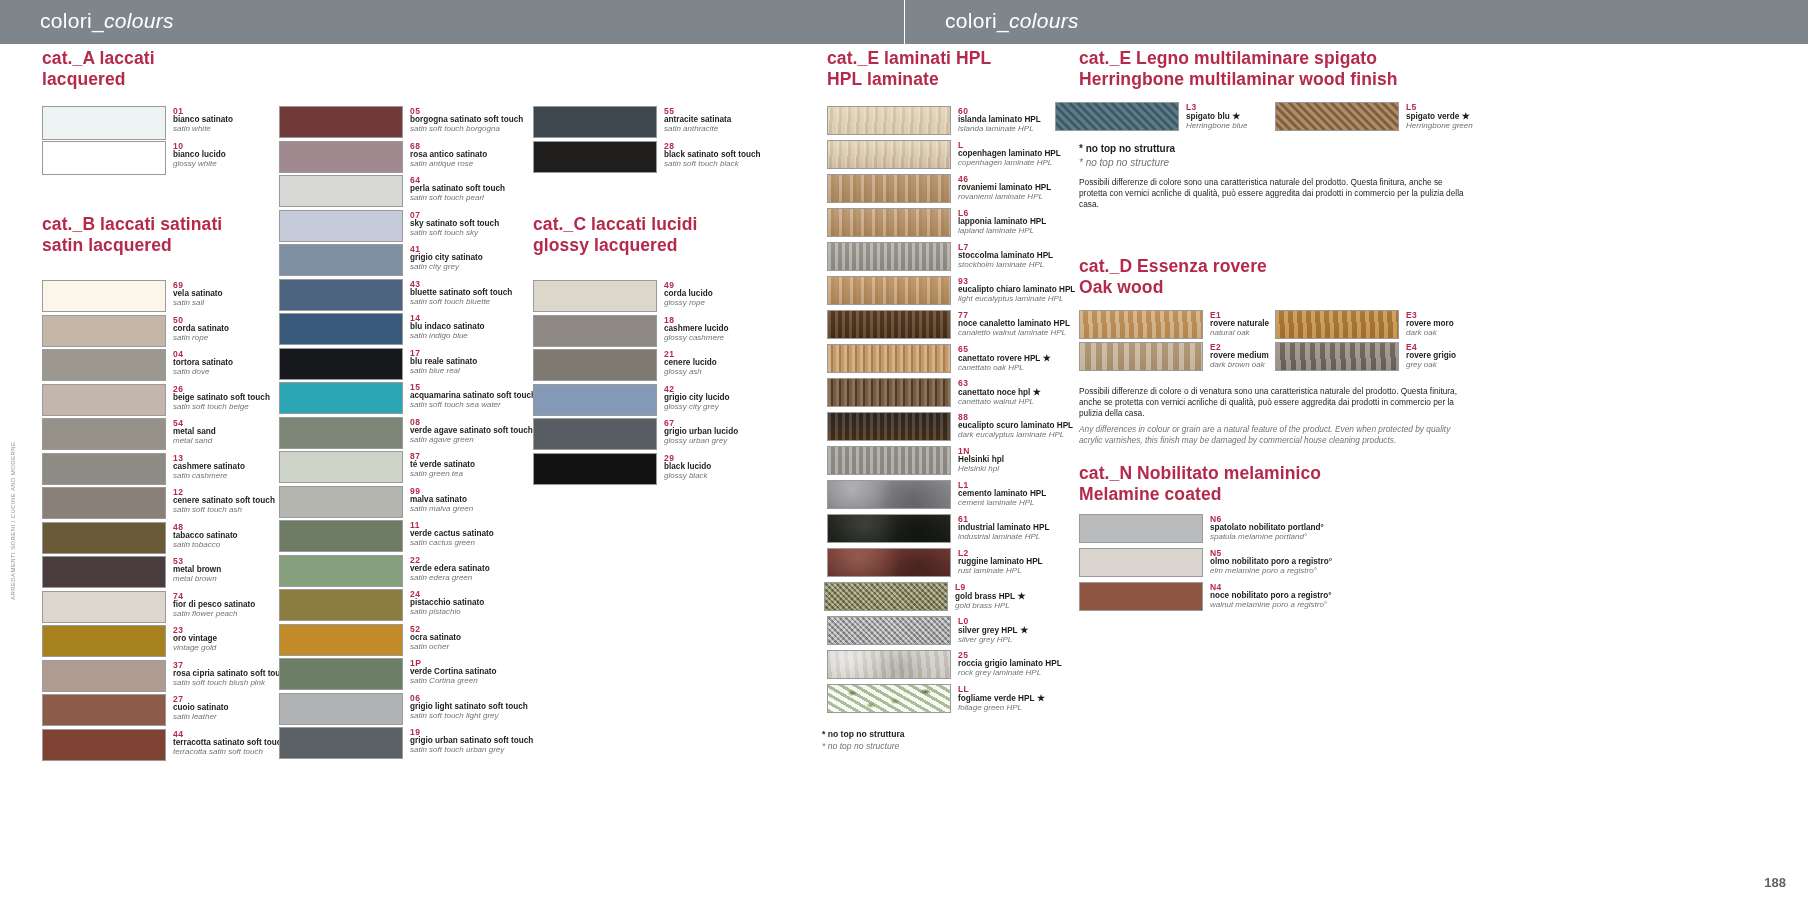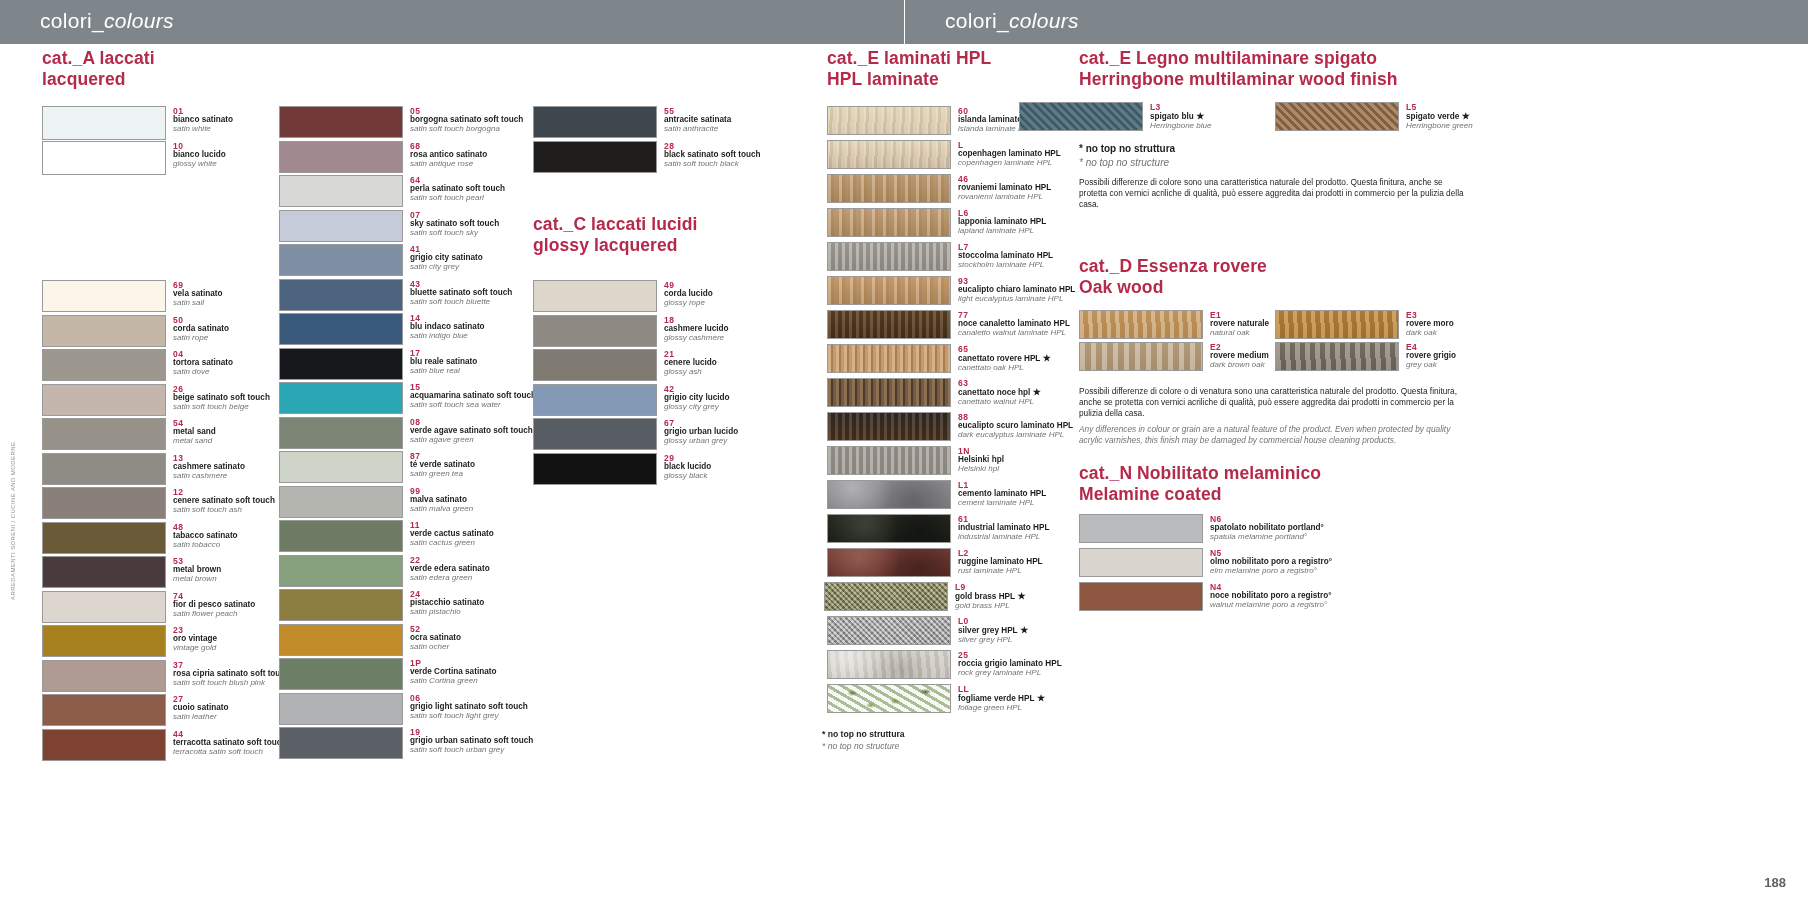--- a/index.html
+++ b/index.html
@@ -96,20 +96,22 @@
     <div class="banner-txt">
       <span class="it">colori_</span><span class="en">colours</span>
     </div>
   </div>
 
   <div class="spine">ARREDAMENTI SORENI / CUCINE AND MODERNE</div>
   <div class="pagenum">188</div>
 
   <div class="cat-head" style="left:42px;  top:48px;">cat._A laccati
 lacquered</div>
+  <div class="cat-head" style="left:42px;  top:214px;">cat._B laccati satinati
+satin lacquered</div>
   <div class="cat-head" style="left:533px; top:214px;">cat._C laccati lucidi
 glossy lacquered</div>
   <div class="cat-head" style="left:827px; top:48px;">cat._E laminati HPL
 HPL laminate</div>
   <div class="cat-head" style="left:1079px;top:48px;">cat._E Legno multilaminare spigato
 Herringbone multilaminar wood finish</div>
   <div class="cat-head" style="left:1079px;top:256px;">cat._D Essenza rovere
 Oak wood</div>
   <div class="cat-head" style="left:1079px;top:463px;">cat._N Nobilitato melaminico
 Melamine coated</div>
@@ -621,21 +623,21 @@
       <div class="swrow" style="left: 827px; top: 684px;">
         <div class="sw" style="width: 124px; height: 29px; background: radial-gradient(5px 3px at 20% 30%, rgb(90, 122, 58), transparent), radial-gradient(5px 3px at 55% 60%, rgb(111, 143, 70), transparent), radial-gradient(6px 3px at 80% 25%, rgb(77, 107, 47), transparent), radial-gradient(5px 3px at 35% 75%, rgb(125, 154, 86), transparent), repeating-linear-gradient(30deg, rgba(90, 130, 60, 0.45) 0px, rgba(90, 130, 60, 0.45) 3px, rgba(255, 255, 255, 0.6) 3px, rgba(255, 255, 255, 0.6) 7px), linear-gradient(rgb(232, 234, 223), rgb(238, 241, 230));"></div>
         <div class="sw-lbl">
           <span class="sw-code">LL</span>
           <span class="sw-it">fogliame verde HPL<span class="star"> ★</span></span>
           <span class="sw-en">foliage green HPL</span>
         </div>
       </div>
     </div>
   <div id="g-cat_e_wood">
-      <div class="swrow" style="left: 1019px; top: 102px;">
+      <div class="swrow" style="left: 1055px; top: 102px;">
         <div class="sw" style="width: 124px; height: 29px; background: repeating-linear-gradient(45deg, rgb(93, 123, 134) 0px, rgb(93, 123, 134) 3px, rgb(62, 90, 102) 3px, rgb(62, 90, 102) 6px), repeating-linear-gradient(-45deg, rgba(255, 255, 255, 0.18) 0px, rgba(255, 255, 255, 0.18) 3px, rgba(0, 0, 0, 0.18) 3px, rgba(0, 0, 0, 0.18) 6px), linear-gradient(rgb(78, 106, 116), rgb(78, 106, 116));"></div>
         <div class="sw-lbl">
           <span class="sw-code">L3</span>
           <span class="sw-it">spigato blu<span class="star"> ★</span></span>
           <span class="sw-en">Herringbone blue</span>
         </div>
       </div>
       <div class="swrow" style="left: 1275px; top: 102px;">
         <div class="sw" style="width: 124px; height: 29px; background: repeating-linear-gradient(45deg, rgb(176, 138, 100) 0px, rgb(176, 138, 100) 3px, rgb(125, 96, 68) 3px, rgb(125, 96, 68) 6px), repeating-linear-gradient(-45deg, rgba(200, 120, 90, 0.35) 0px, rgba(200, 120, 90, 0.35) 3px, rgba(110, 130, 80, 0.35) 3px, rgba(110, 130, 80, 0.35) 6px), linear-gradient(rgb(154, 124, 94), rgb(154, 124, 94));"></div>
         <div class="sw-lbl">

